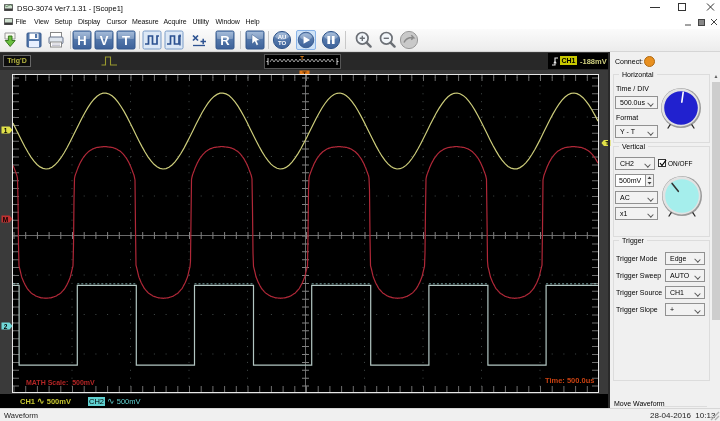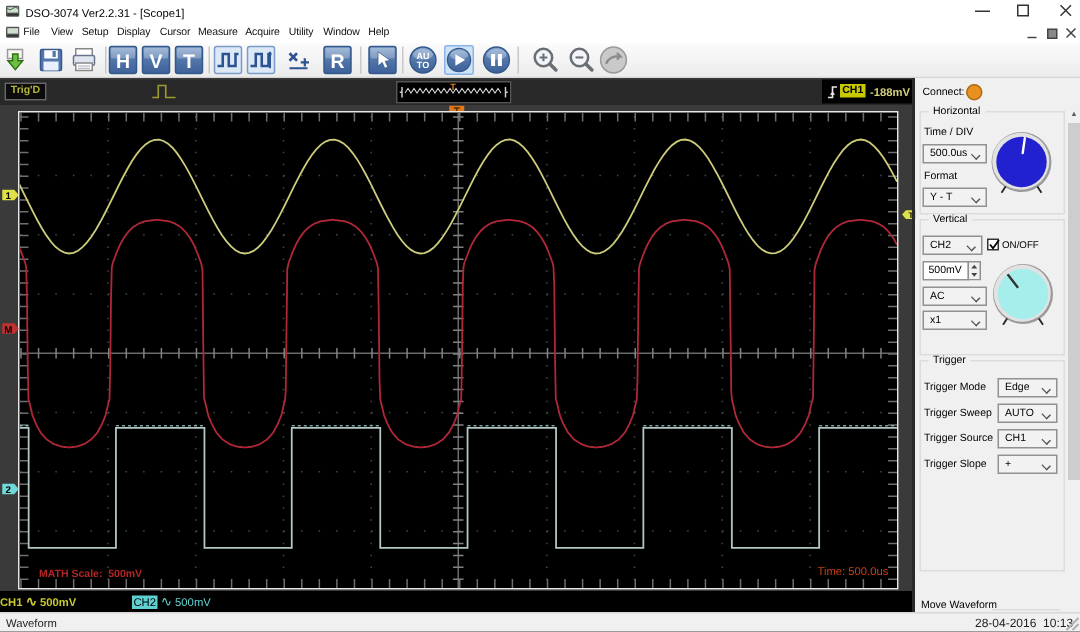--- a/index.html
+++ b/index.html
@@ -11,21 +11,21 @@
 .menu span{position:absolute;font-size:7px;letter-spacing:-.1px;color:#111}
 </style></head><body>
 
 <div class="abs" style="left:0;top:0;width:720px;height:15px;background:#ffffff"></div>
 <svg class="abs" style="left:4px;top:3px" width="9" height="9" viewBox="0 0 10 10">
     <rect x="0" y="1" width="10" height="8" rx="1" fill="#555"></rect>
     <rect x="1" y="2" width="8" height="4" fill="#cfe0cf"></rect>
     <path d="M1 3 Q3 5 5 3 T9 3" stroke="#2a5a2a" fill="none" stroke-width=".7"></path>
     <rect x="1" y="7" width="8" height="1.2" fill="#333"></rect>
   </svg>
-<div class="abs" style="left:17px;top:3.5px;font-size:7.5px;color:#000">DSO-3074 Ver2.2.31 - [Scope1]</div>
+<div class="abs" style="left:17px;top:3.5px;font-size:7.5px;color:#000">DSO-3074 Ver7.1.31 - [Scope1]</div>
 <svg class="abs" style="left:644px;top:0" width="76" height="14" viewBox="0 0 76 14">
     <g stroke="#333" stroke-width="1" fill="none">
       <path d="M6 7.5 H16"></path>
       <rect x="34.5" y="3.5" width="7" height="7"></rect>
       <path d="M63 3.5 L70 10.5 M70 3.5 L63 10.5"></path>
     </g>
   </svg>
 
 <div class="abs" style="left:0;top:15px;width:720px;height:14px;background:#ffffff"></div>
 <svg class="abs" style="left:4px;top:17px" width="9" height="9" viewBox="0 0 10 10">
@@ -233,23 +233,23 @@
 <svg class="abs" style="left:1px;top:322px" width="12" height="8" viewBox="0 0 12 8">
     <path d="M0.5 0.5 h8 l3 3.5 -3 3.5 h-8 z" fill="#70d8d8"></path>
     <text x="4.5" y="6.8" font-size="6.5" font-weight="bold" fill="#000" text-anchor="middle" font-family="Liberation Sans">2</text>
   </svg>
 <svg class="abs" style="left:600.5px;top:138.5px" width="10" height="8" viewBox="0 0 12 8">
     <path d="M11.5 0.5 h-8 l-3 3.5 3 3.5 h8 z" fill="#e0e048"></path>
     <text x="7.5" y="6.8" font-size="6.5" font-weight="bold" fill="#000" text-anchor="middle" font-family="Liberation Sans">T</text>
   </svg>
 
 <div class="abs" style="left:0;top:394px;width:610px;height:14px;background:#000"></div>
-<div class="abs" style="left:0;top:396px;color:#c8c830;font-size:7.5px;font-weight:bold">CH1 <span style="font-size:9px">∿</span> 500mV</div>
+<div class="abs" style="left:20px;top:396px;color:#c8c830;font-size:7.5px;font-weight:bold">CH1 <span style="font-size:9px">∿</span> 500mV</div>
 <div class="abs" style="left:88px;top:396px;font-size:7.5px;font-weight:normal;color:#5fd0d0"><span style="background:#5fd0d0;color:#000;padding:0 1px">CH2</span> <span style="font-size:9px">∿</span> 500mV</div>
-<div class="abs" style="left:545px;top:376px;color:#c84010;font-size:7.5px;font-weight:normal">Time: 500.0us</div>
+<div class="abs" style="left:545px;top:376px;color:#c84010;font-size:7.5px;font-weight:bold">Time: 500.0us</div>
 <div class="abs" style="left:608px;top:52px;width:2px;height:356px;background:#2a2a2a"></div>
 <div class="lab" style="left:615px;top:58px">Connect:</div>
 <div class="abs" style="left:644px;top:55.5px;width:11px;height:11px;border-radius:50%;background:#e89020;border:1px solid #b06810"></div>
 <div class="grp" style="left:613px;top:74px;width:97px;height:69px">
     <div class="grptitle">Horizontal</div>
   </div>
 <div class="lab" style="left:616px;top:85px">Time / DIV</div>
 <div class="combo" style="left:615px;top:96px;width:43px;height:13px">500.0us</div>
 <div class="lab" style="left:616px;top:114px">Format</div>
 <div class="combo" style="left:615px;top:125px;width:43px;height:13px">Y - T</div>

